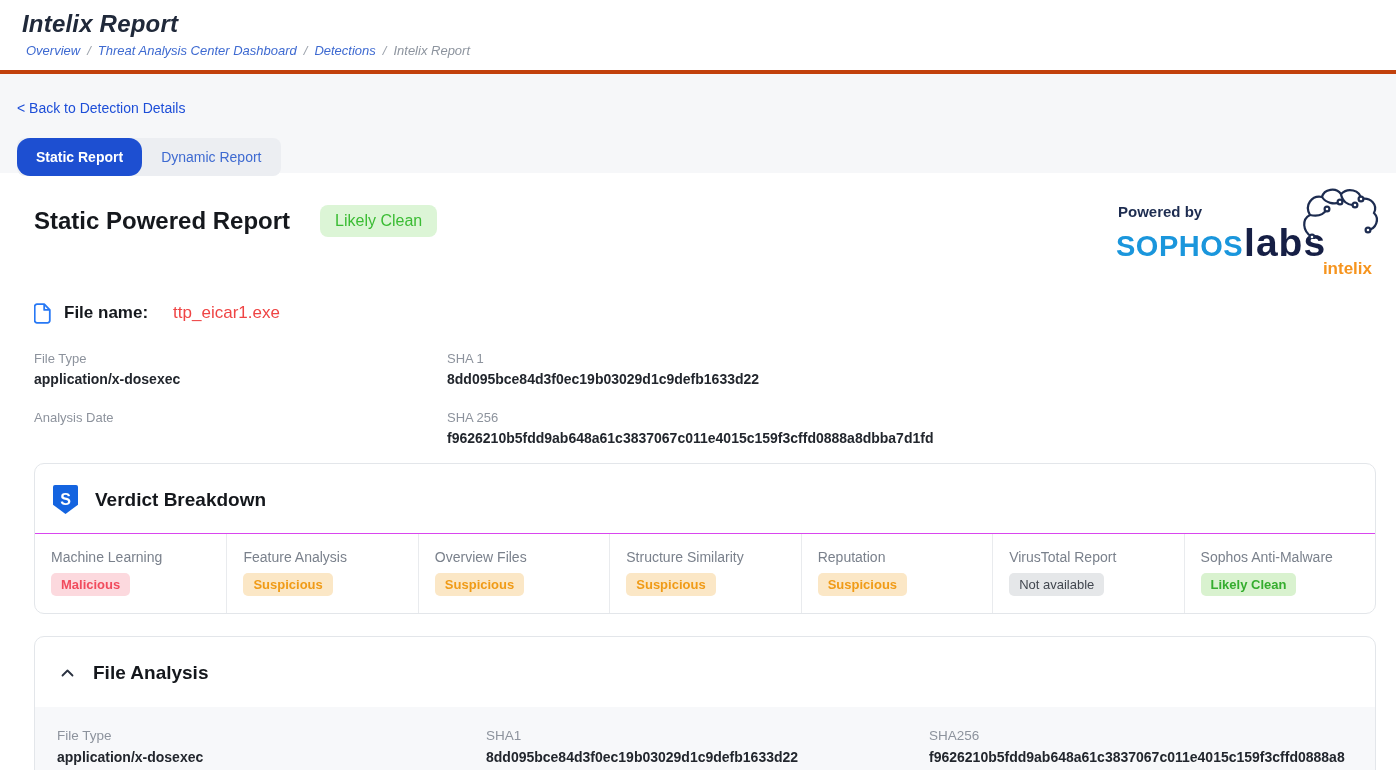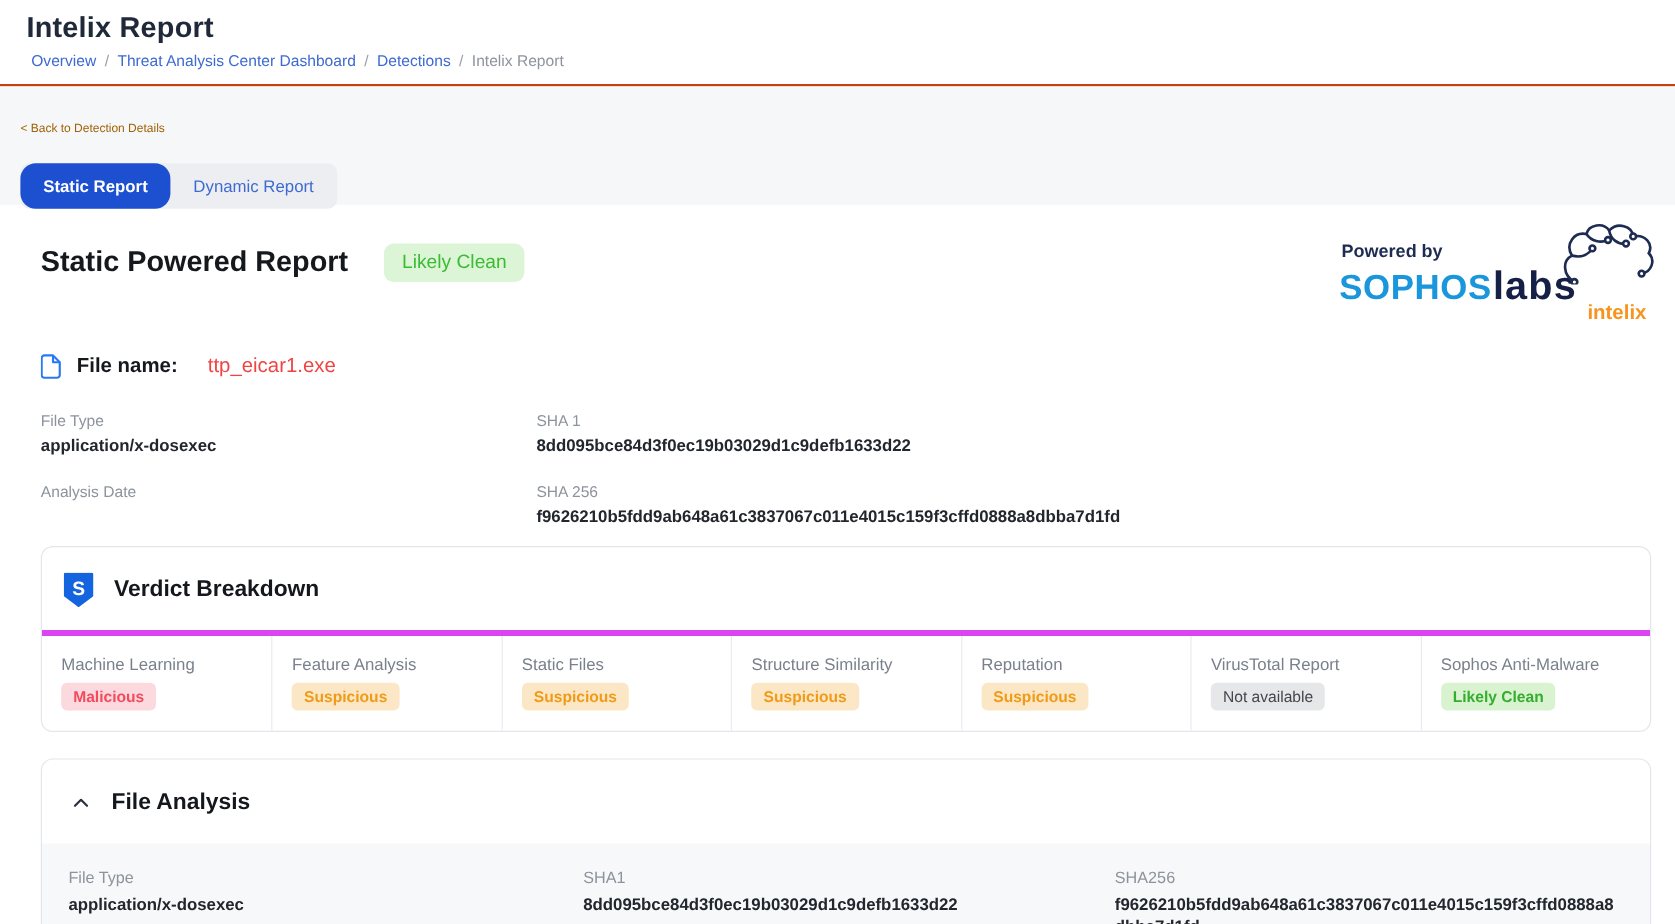--- a/index.html
+++ b/index.html
@@ -2,49 +2,49 @@
 <html><head>
 <meta charset="utf-8">
 <style>
   * { box-sizing: border-box; margin: 0; padding: 0; }
   html,body { width:1396px; height:770px; }
   body {
     font-family: "Liberation Sans", sans-serif;
     background:#ffffff; color:#1b2028; overflow:hidden;
   }
   
-  .page-header { background:#fff; padding:10px 20px 12px 22px; border-bottom:2px solid #c2410c; }
+  .page-header { background:#fff; padding:10px 20px 12px 22px; border-bottom:4px solid #c2410c;font-style:italic; }
   .page-title { font-size:24px; font-weight:700; color:#20293a; letter-spacing:.2px; }
   .breadcrumb { margin-top:5px; padding-left:4px; font-size:13px; color:#8d949e; display:flex; align-items:center; gap:7px; }
   .crumb-link { color:#3e6ad1; text-decoration:none; cursor:pointer; }
   .crumb-sep { color:#9aa0aa; }
   .crumb-current { color:#8d949e; }
 
   
   .band { background:#f6f7f9; padding:25px 0 0 17px; height:99px; }
-  .back-link { display:inline-block; font-size:10px; color:#a16207; cursor:pointer; }
+  .back-link { display:inline-block; font-size:14px; color:#1d4ed8; cursor:pointer; }
   .tabs { display:inline-flex; margin-top:21px; background:#eceef2; border-radius:8px; vertical-align:top; }
   .tab { font-size:14px; padding:10px 19px; border-radius:8px; cursor:pointer; line-height:18px; }
   .tab.active { background:#1d4fd1; color:#ffffff; font-weight:600;border-radius:13px; }
   .tab.inactive { color:#3e6ad1; background:transparent; }
 
   
   .main { background:#fff; padding:26px 20px 0 34px; }
 
   .report-head { display:flex; justify-content:space-between; align-items:flex-start; }
   .report-head-left { display:flex; align-items:center; gap:30px; padding-top:6px; }
   .report-title { font-size:24px; font-weight:700; color:#15181d; }
   .badge-hero { background:#dcf5d6; color:#3bbc34; font-size:16px; padding:7px 15px; border-radius:8px; }
 
   
   .logo { position:relative; width:258px; margin-right:2px; margin-top:4px;margin-left:23px; }
   .logo-powered { font-size:15px; font-weight:700; color:#1d2c50; margin-left:2px; }
   .logo-row { display:flex; align-items:baseline; margin-top:1px; }
   .logo-sophos { font-size:29px; font-weight:700; color:#1a96dc; letter-spacing:.5px; }
-  .logo-labs { font-size:33px; font-weight:700; color:#161f45; letter-spacing:1px; margin-left:1px; }
+  .logo-labs { font-size:39px; font-weight:700; color:#161f45; letter-spacing:1px; margin-left:1px; }
   .logo-intelix { font-size:17px; font-weight:600; color:#f6941e; text-align:right; margin-top:-6px; padding-right:2px; }
   .brain-svg { position:absolute; top:-16px; right:-8px; }
 
   
   .file-row { display:flex; align-items:flex-start; gap:13px; margin-top:24px; }
   .file-label { font-size:17px; font-weight:700; color:#15181d; }
   .file-value { font-size:17px; color:#ef4444; margin-left:12px; cursor:pointer; }
 
   
   .meta-grid { margin-top:27px; display:grid; grid-template-columns:413px 1fr; row-gap:23px; }
@@ -52,21 +52,21 @@
   .field-value { font-size:14px; font-weight:700; color:#22262d; margin-top:5px; }
 
   
   .card { border:1px solid #e3e6ea; border-radius:10px; background:#fff; overflow:hidden; }
   .card-verdict { margin-top:17px; }
   .card-head { display:flex; align-items:center; gap:17px; padding:21px 18px 19px 18px; }
   .card-title { font-size:19px; font-weight:700; color:#14171c; }
   .shield { width:25px; height:29px; background:#1464e0; color:#fff; font-weight:700; font-size:16px;
             display:flex; align-items:center; justify-content:center;
             clip-path:polygon(0 0,100% 0,100% 68%,50% 100%,0 68%); border-radius:2px; }
-  .verdict-row { display:grid; grid-template-columns:repeat(7,1fr); border-top:5px solid #d946ef; }
+  .verdict-row { display:grid; grid-template-columns:repeat(7,1fr); border-top:1px solid #d946ef; }
   .verdict-cell { padding:15px 16px 17px 16px; border-left:1px solid #e9ebee; }
   .verdict-cell:first-child { border-left:none; }
   .verdict-label { font-size:14px; color:#7a818c; }
   .badge { display:inline-block; margin-top:8px; font-size:13px; font-weight:600; padding:4px 10px; border-radius:5px; }
   .badge--malicious { background:#fcd9de; color:#f14b5d; }
   .badge--suspicious { background:#fbe7c6; color:#f09b17; }
   .badge--na { background:#e5e7e9; color:#42474f; font-weight:500; }
   .badge--clean { background:#d9f2cf; color:#35ad2e; }
 
   
@@ -169,21 +169,21 @@
     <div class="verdict-row">
       <div class="verdict-cell">
         <div class="verdict-label">Machine Learning</div>
         <span class="badge badge--malicious">Malicious</span>
       </div>
       <div class="verdict-cell">
         <div class="verdict-label">Feature Analysis</div>
         <span class="badge badge--suspicious">Suspicious</span>
       </div>
       <div class="verdict-cell">
-        <div class="verdict-label">Static Files</div>
+        <div class="verdict-label">Overview Files</div>
         <span class="badge badge--suspicious">Suspicious</span>
       </div>
       <div class="verdict-cell">
         <div class="verdict-label">Structure Similarity</div>
         <span class="badge badge--suspicious">Suspicious</span>
       </div>
       <div class="verdict-cell">
         <div class="verdict-label">Reputation</div>
         <span class="badge badge--suspicious">Suspicious</span>
       </div>

